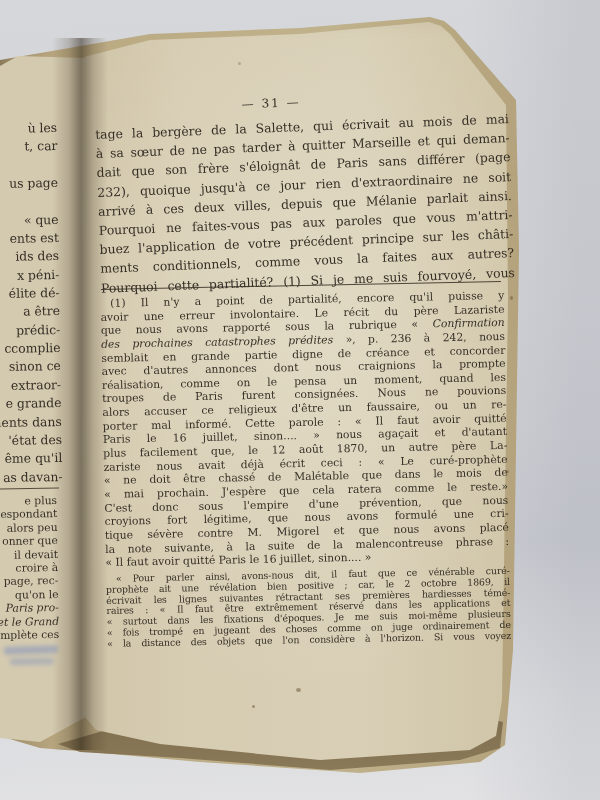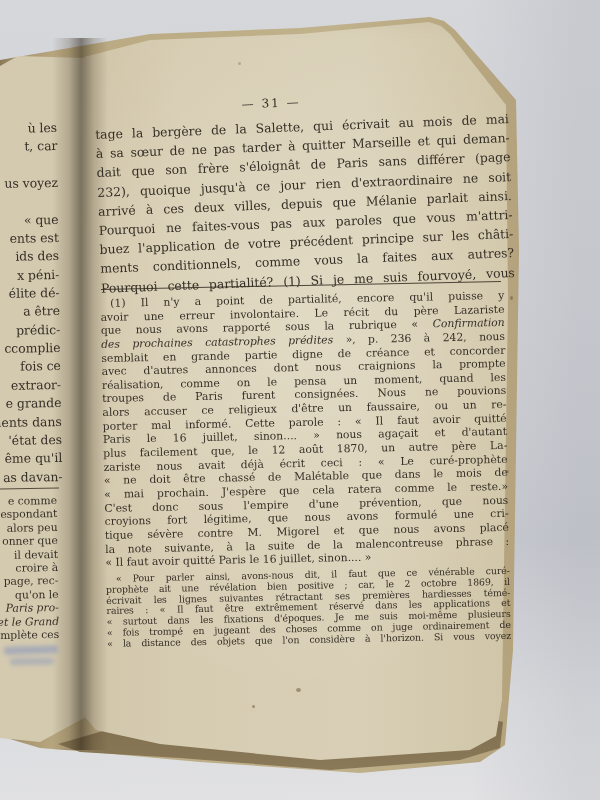--- a/index.html
+++ b/index.html
@@ -85,41 +85,41 @@
   <div class="layer block"></div>
   <div class="layer deckle"></div>
   <div class="layer left-sheet"></div>
   <div class="layer right-sheet"></div>
   <div class="gutter-shadow"></div>
 
   <div class="left-main ink">
       <div class="tline" dir="rtl"><span dir="ltr">ù les</span></div>
       <div class="tline" dir="rtl"><span dir="ltr">t, car</span></div>
       <div class="tline" dir="rtl"><span dir="ltr">&nbsp;</span></div>
-      <div class="tline" dir="rtl"><span dir="ltr">us voyez</span></div>
+      <div class="tline" dir="rtl"><span dir="ltr">us page</span></div>
       <div class="tline" dir="rtl"><span dir="ltr">&nbsp;</span></div>
       <div class="tline" dir="rtl"><span dir="ltr">« que</span></div>
       <div class="tline" dir="rtl"><span dir="ltr">ents est</span></div>
       <div class="tline" dir="rtl"><span dir="ltr">ids des</span></div>
       <div class="tline" dir="rtl"><span dir="ltr">x péni-</span></div>
       <div class="tline" dir="rtl"><span dir="ltr">élite dé-</span></div>
       <div class="tline" dir="rtl"><span dir="ltr">a être</span></div>
       <div class="tline" dir="rtl"><span dir="ltr">prédic-</span></div>
       <div class="tline" dir="rtl"><span dir="ltr">ccomplie</span></div>
-      <div class="tline" dir="rtl"><span dir="ltr">fois ce</span></div>
+      <div class="tline" dir="rtl"><span dir="ltr">sinon ce</span></div>
       <div class="tline" dir="rtl"><span dir="ltr">extraor-</span></div>
       <div class="tline" dir="rtl"><span dir="ltr">e grande</span></div>
       <div class="tline" dir="rtl"><span dir="ltr">ments dans</span></div>
       <div class="tline" dir="rtl"><span dir="ltr">'état des</span></div>
       <div class="tline" dir="rtl"><span dir="ltr">ême qu'il</span></div>
       <div class="tline" dir="rtl"><span dir="ltr">as davan-</span></div>
     </div>
   <div class="left-rule"></div>
   <div class="left-fn ink">
-      <div class="tline" dir="rtl"><span dir="ltr">e comme</span></div>
+      <div class="tline" dir="rtl"><span dir="ltr">e plus</span></div>
       <div class="tline" dir="rtl"><span dir="ltr">espondant</span></div>
       <div class="tline" dir="rtl"><span dir="ltr">alors peu</span></div>
       <div class="tline" dir="rtl"><span dir="ltr">onner que</span></div>
       <div class="tline" dir="rtl"><span dir="ltr">il devait</span></div>
       <div class="tline" dir="rtl"><span dir="ltr">croire à</span></div>
       <div class="tline" dir="rtl"><span dir="ltr">page, rec-</span></div>
       <div class="tline" dir="rtl"><span dir="ltr">qu'on le</span></div>
       <div class="tline it" dir="rtl"><span dir="ltr">Paris pro-</span></div>
       <div class="tline it" dir="rtl"><span dir="ltr">et le Grand</span></div>
       <div class="tline" dir="rtl"><span dir="ltr">omplète ces</span></div>

